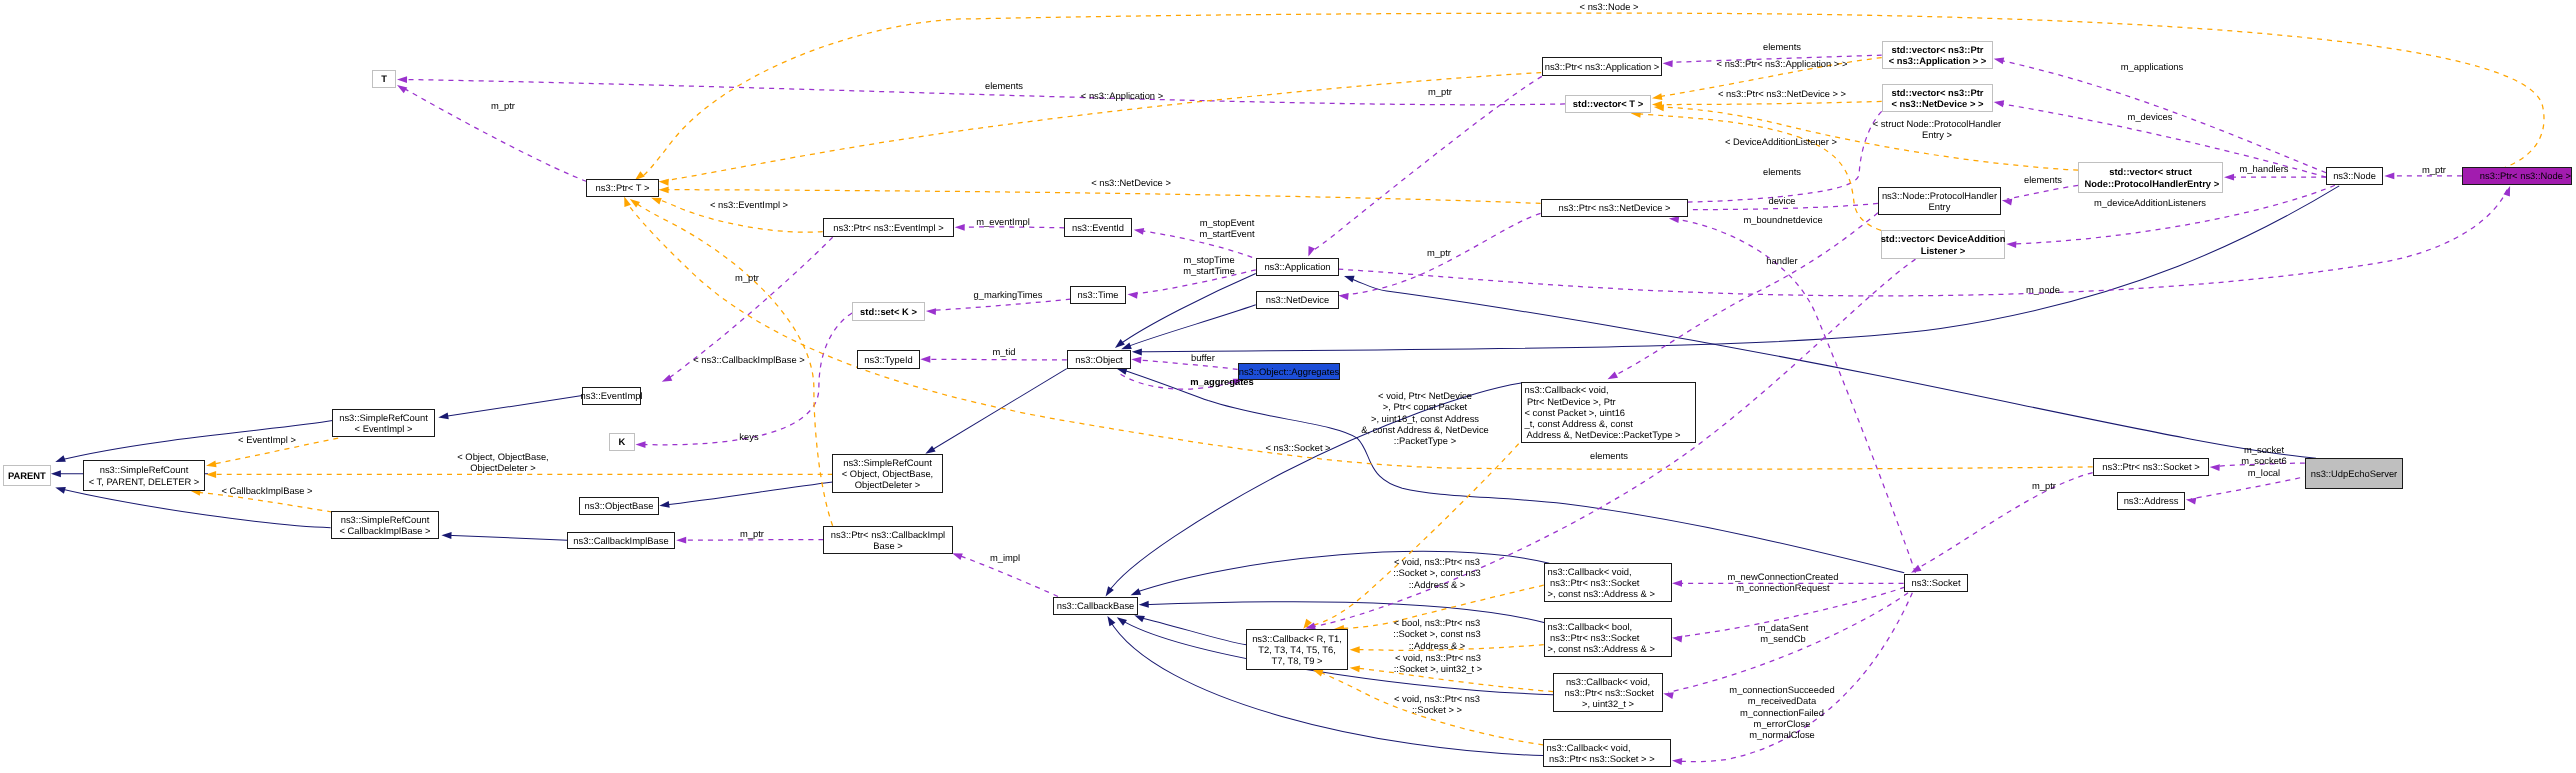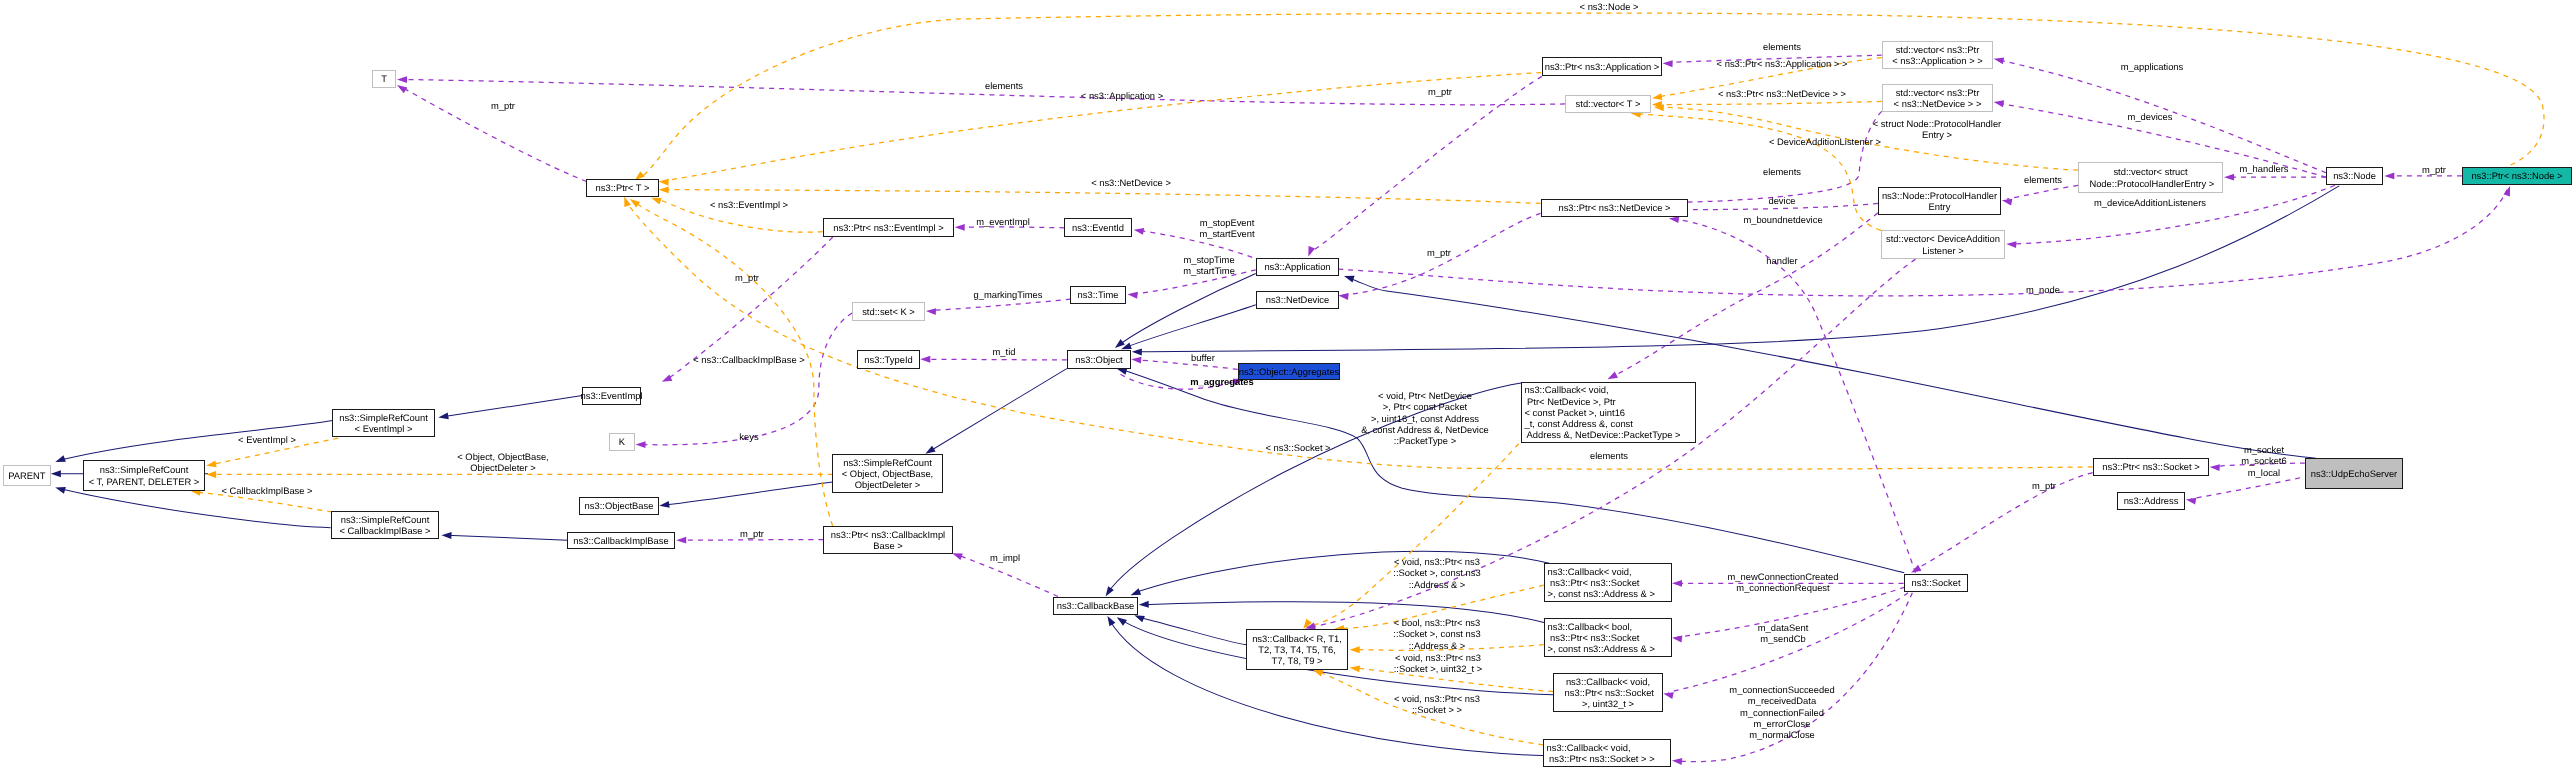--- a/index.html
+++ b/index.html
@@ -5,21 +5,21 @@
 <style>
   html,body{margin:0;padding:0;background:#ffffff;}
   #stage{position:relative;width:2576px;height:773px;background:#ffffff;overflow:hidden;
          font-family:"Liberation Sans",sans-serif;-webkit-font-smoothing:antialiased;text-rendering:geometricPrecision;}
   #edges{position:absolute;left:0;top:0;}
   #boxlayer,#labellayer{position:absolute;left:0;top:0;}
   .nodebox{position:absolute;box-sizing:border-box;background:#ffffff;filter:blur(0px);
            display:flex;flex-direction:column;align-items:center;justify-content:center;
            font-size:9.4px;color:#000000;line-height:11.3px;white-space:pre;letter-spacing:0px;}
   .nodebox.bb{border:0.9px solid #1a1a1a;}
-  .nodebox.gb{border:0.7px solid #c0c0c0;}
+  .nodebox.gb{border:0.7px solid #c0c0c0;font-weight:bold;}
   .nodebox.la{align-items:flex-start;padding-left:2.5px;}
   .elabel{position:absolute;font-size:9.4px;color:#000000;line-height:11.3px;filter:blur(0px);
           white-space:pre;text-align:center;transform:translateX(-50%);}
 </style>
 </head>
 <body>
 
 <div id="stage" title="ns3::UdpEchoServer collaboration diagram">
 
   <svg id="edges" width="2576" height="773" viewBox="0 0 4115 1235">
@@ -343,21 +343,21 @@
       <div class="nodebox bb" style="left: 2305px; top: 458px; width: 98px; height: 31px; background: rgb(191, 191, 191);"><span>ns3::UdpEchoServer</span></div>
       <div class="nodebox bb" style="left: 1542px; top: 57px; width: 120px; height: 19.4px; background: rgb(255, 255, 255);"><span>ns3::Ptr&lt; ns3::Application &gt;</span></div>
       <div class="nodebox gb" style="left: 1565px; top: 95px; width: 86px; height: 18px; background: rgb(255, 255, 255);"><span>std::vector&lt; T &gt;</span></div>
       <div class="nodebox bb" style="left: 1541px; top: 199px; width: 147px; height: 18px; background: rgb(255, 255, 255);"><span>ns3::Ptr&lt; ns3::NetDevice &gt;</span></div>
       <div class="nodebox gb" style="left: 1882px; top: 41px; width: 111px; height: 28px; background: rgb(255, 255, 255);"><span>std::vector&lt; ns3::Ptr</span><span>&lt; ns3::Application &gt; &gt;</span></div>
       <div class="nodebox gb" style="left: 1882px; top: 84px; width: 111px; height: 28px; background: rgb(255, 255, 255);"><span>std::vector&lt; ns3::Ptr</span><span>&lt; ns3::NetDevice &gt; &gt;</span></div>
       <div class="nodebox gb" style="left: 2078px; top: 162px; width: 145px; height: 31px; background: rgb(255, 255, 255);"><span>std::vector&lt; struct</span><span> Node::ProtocolHandlerEntry &gt;</span></div>
       <div class="nodebox bb" style="left: 1878px; top: 187px; width: 123px; height: 28px; background: rgb(255, 255, 255);"><span>ns3::Node::ProtocolHandler</span><span>Entry</span></div>
       <div class="nodebox gb" style="left: 1881px; top: 230px; width: 124px; height: 29px; background: rgb(255, 255, 255);"><span>std::vector&lt; DeviceAddition</span><span>Listener &gt;</span></div>
       <div class="nodebox bb" style="left: 2326px; top: 167px; width: 57px; height: 18px; background: rgb(255, 255, 255);"><span>ns3::Node</span></div>
-      <div class="nodebox bb" style="left: 2462px; top: 167px; width: 110px; height: 18px; background: #14b8a6;"><span>ns3::Ptr&lt; ns3::Node &gt;</span></div>
+      <div class="nodebox bb" style="left: 2462px; top: 167px; width: 110px; height: 18px; background: #a21caf; align-items: flex-end;"><span>ns3::Ptr&lt; ns3::Node &gt;</span></div>
     </div>
   <div id="labellayer">
       <div class="elabel" style="left: 503px; top: 100px;"><div>m_ptr</div></div>
       <div class="elabel" style="left: 1004px; top: 80px;"><div>elements</div></div>
       <div class="elabel" style="left: 1122px; top: 90px;"><div>&lt; ns3::Application &gt;</div></div>
       <div class="elabel" style="left: 1131px; top: 177px;"><div>&lt; ns3::NetDevice &gt;</div></div>
       <div class="elabel" style="left: 749px; top: 199px;"><div>&lt; ns3::EventImpl &gt;</div></div>
       <div class="elabel" style="left: 1003px; top: 216px;"><div>m_eventImpl</div></div>
       <div class="elabel" style="left: 1227px; top: 217px;"><div>m_stopEvent</div><div>m_startEvent</div></div>
       <div class="elabel" style="left: 1209px; top: 254px;"><div>m_stopTime</div><div>m_startTime</div></div>
@@ -386,21 +386,21 @@
       <div class="elabel" style="left: 1438px; top: 652px;"><div>&lt; void, ns3::Ptr&lt; ns3</div><div>::Socket &gt;, uint32_t &gt;</div></div>
       <div class="elabel" style="left: 1437px; top: 693px;"><div>&lt; void, ns3::Ptr&lt; ns3</div><div>::Socket &gt; &gt;</div></div>
       <div class="elabel" style="left: 1609px; top: 1.3px;"><div>&lt; ns3::Node &gt;</div></div>
       <div class="elabel" style="left: 1782px; top: 41px;"><div>elements</div></div>
       <div class="elabel" style="left: 1782px; top: 58px;"><div>&lt; ns3::Ptr&lt; ns3::Application &gt; &gt;</div></div>
       <div class="elabel" style="left: 2152px; top: 61px;"><div>m_applications</div></div>
       <div class="elabel" style="left: 1440px; top: 86px;"><div>m_ptr</div></div>
       <div class="elabel" style="left: 1782px; top: 88px;"><div>&lt; ns3::Ptr&lt; ns3::NetDevice &gt; &gt;</div></div>
       <div class="elabel" style="left: 2150px; top: 111px;"><div>m_devices</div></div>
       <div class="elabel" style="left: 1937px; top: 118px;"><div>&lt; struct Node::ProtocolHandler</div><div>Entry &gt;</div></div>
-      <div class="elabel" style="left: 1781px; top: 136px; margin-left: 44px;"><div>&lt; DeviceAdditionListener &gt;</div></div>
+      <div class="elabel" style="left: 1781px; top: 136px;"><div>&lt; DeviceAdditionListener &gt;</div></div>
       <div class="elabel" style="left: 1782px; top: 166px;"><div>elements</div></div>
       <div class="elabel" style="left: 2264px; top: 163px;"><div>m_handlers</div></div>
       <div class="elabel" style="left: 2043px; top: 174px;"><div>elements</div></div>
       <div class="elabel" style="left: 2434px; top: 164px;"><div>m_ptr</div></div>
       <div class="elabel" style="left: 1782px; top: 195px;"><div>device</div></div>
       <div class="elabel" style="left: 2150px; top: 197px;"><div>m_deviceAdditionListeners</div></div>
       <div class="elabel" style="left: 1783px; top: 214px;"><div>m_boundnetdevice</div></div>
       <div class="elabel" style="left: 1439px; top: 247px;"><div>m_ptr</div></div>
       <div class="elabel" style="left: 1782px; top: 255px;"><div>handler</div></div>
       <div class="elabel" style="left: 2043px; top: 284px;"><div>m_node</div></div>

